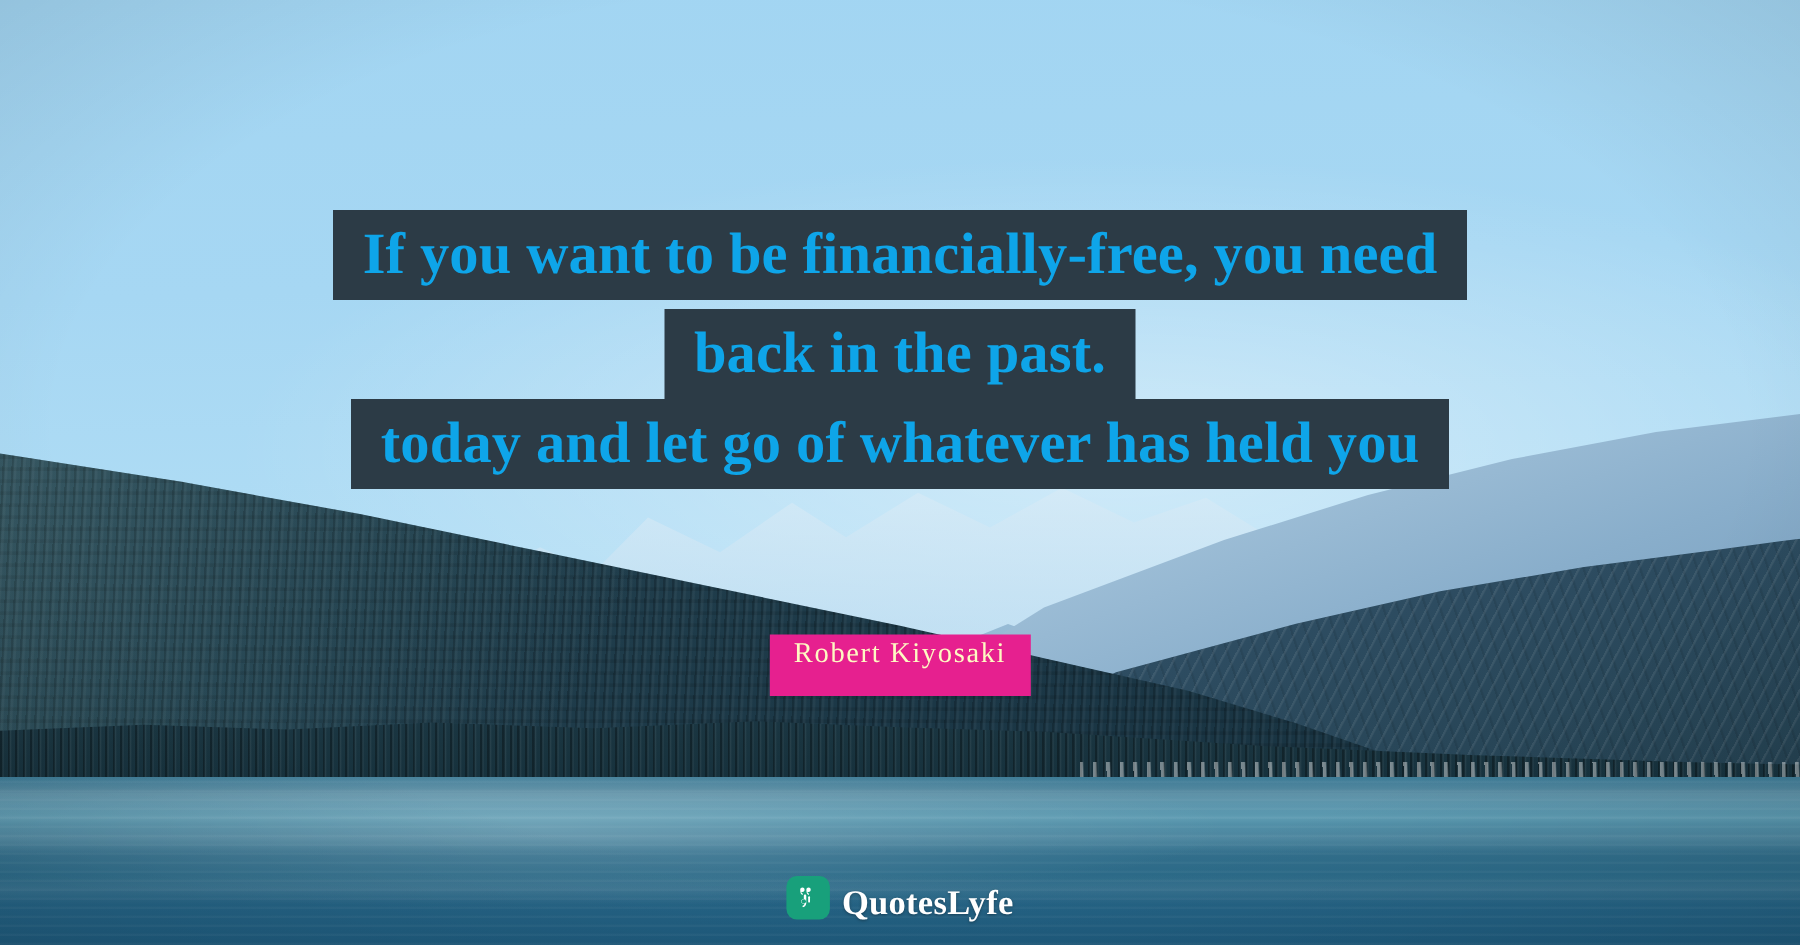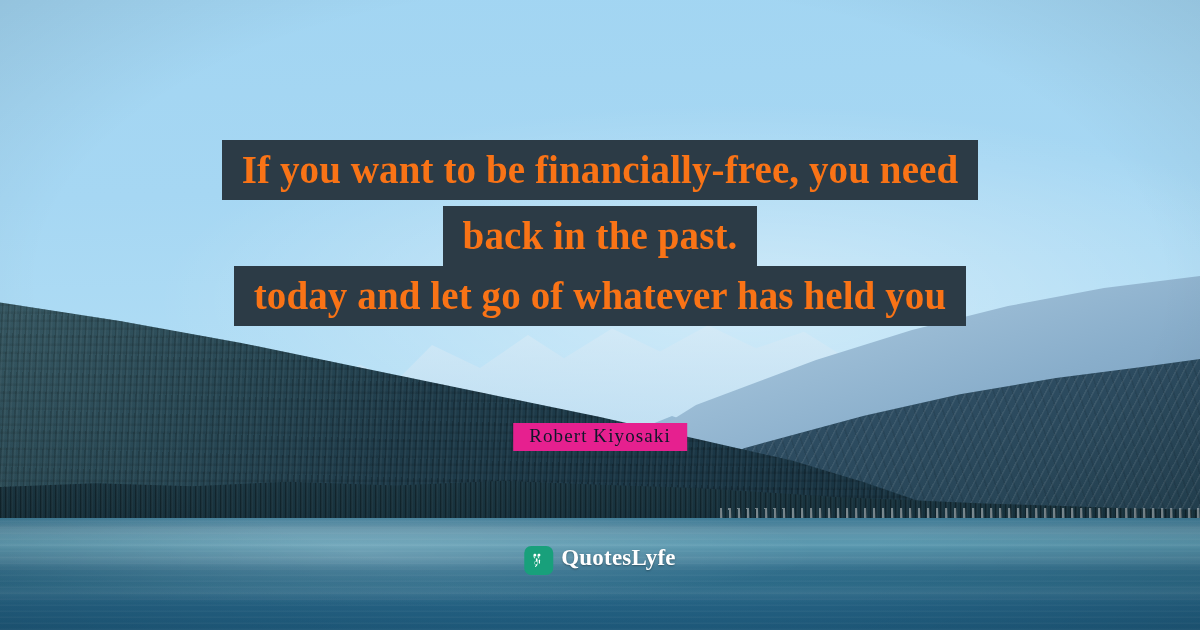--- a/index.html
+++ b/index.html
@@ -139,58 +139,58 @@
   .quote-wrap {
     position: absolute;
     left: 0; right: 0; top: 140px;
     display: flex;
     flex-direction: column;
     align-items: center;
   }
   .quote-line {
     display: block;
     background: #2c3b46;
-    color: #f97316;
+    color: #0ea5e9;
     font-family: "Liberation Serif", serif;
     font-weight: 700;
     font-size: 39px;
     line-height: 60px;
     height: 60px;
     padding: 0 20px;
     margin-bottom: 6px;
     white-space: nowrap;
     letter-spacing: .1px;
   }
   .quote-line.l4 { margin-bottom: 0; }
 
   
   .author-badge {
     position: absolute;
     left: 50%;
     transform: translateX(-50%);
     top: 423px;
     background: #e6208f;
-    color: #0f172a;
+    color: #fef9c3;
     font-family: "Liberation Serif", serif;
     font-size: 19px;
     font-weight: 400;
     letter-spacing: 1.1px;
-    padding: 3px 16px 5px;
+    padding: 3px 16px 18px;
     white-space: nowrap;
     line-height: 20px;
   }
 
   
   .logo {
     position: absolute;
     left: 50%;
     transform: translateX(-50%);
-    top: 546px;
+    top: 584px;
     display: flex;
-    align-items: flex-start;
+    align-items: flex-end;
     gap: 8px;
   }
   .logo-mark {
     width: 29px; height: 29px;
     border-radius: 7px;
     background: #18a07b;
     display: flex;
     align-items: center;
     justify-content: center;
     flex: 0 0 auto;

